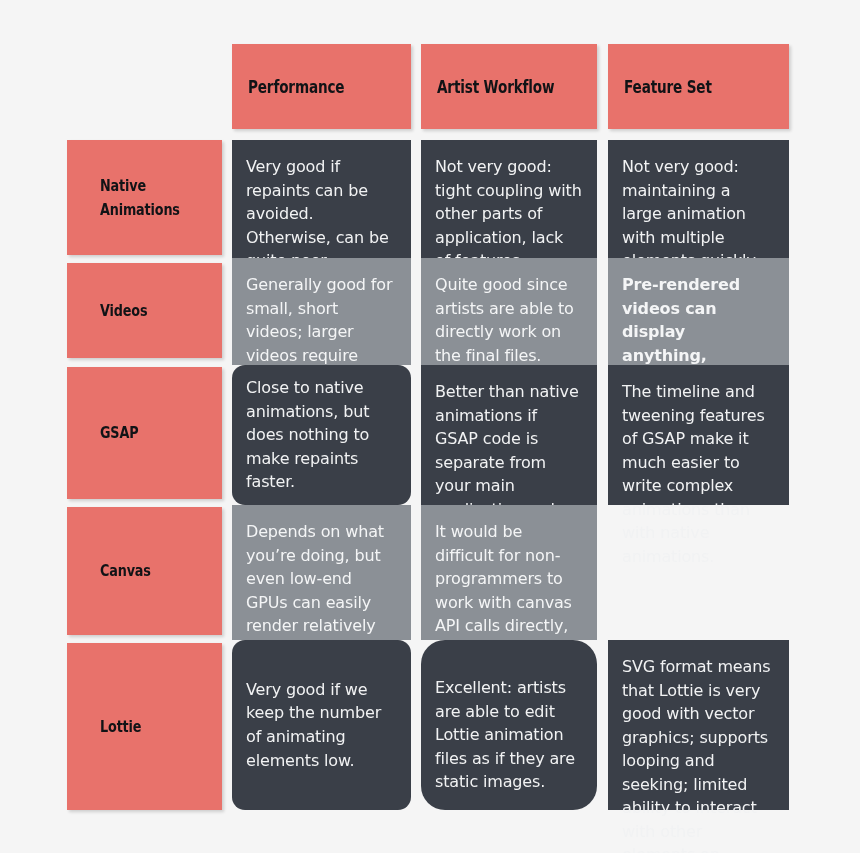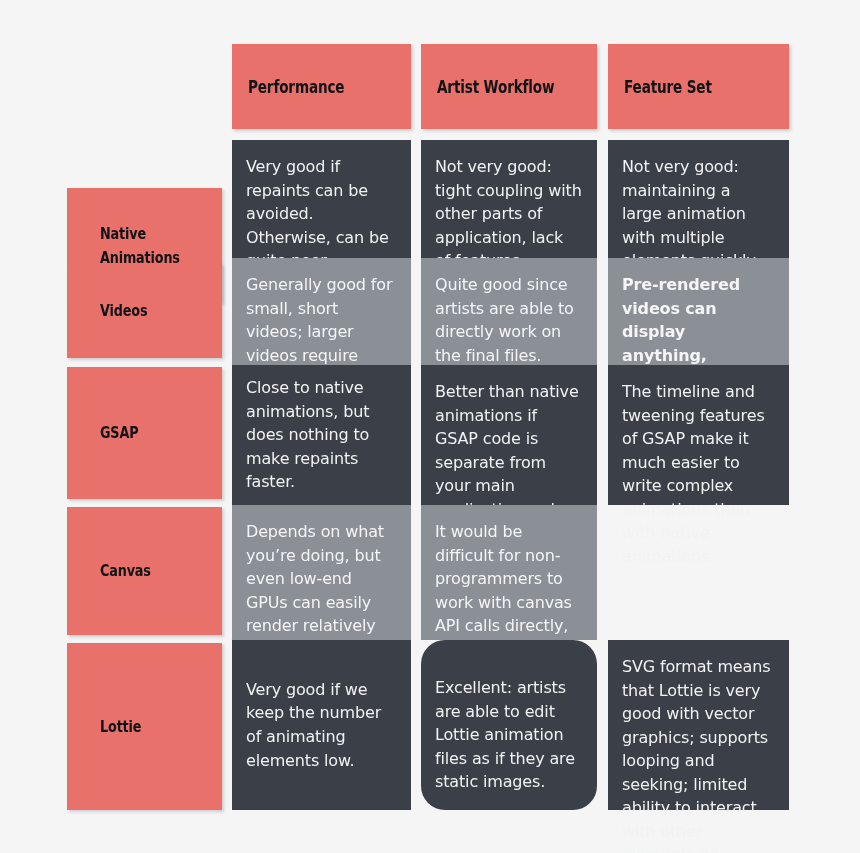--- a/index.html
+++ b/index.html
@@ -63,21 +63,21 @@
 
   
   .cell {
     position: absolute;
     padding: 15px 14px 12px 14px;
     display: flex;
     flex-direction: column;
   }
   .cell.dark  { background: #3a3f48; }
   .cell.light { background: #8b9096; }
-  .cell.vcenter { justify-content: center; padding-top: 12px; }
+  .cell.vcenter { justify-content: center; padding-top: 12px; border-radius: 13px; }
 
   .cell-text {
     color: #f1f2f3;
     font-size: 16px;
     line-height: 1.47;
     letter-spacing: -0.15px;
     white-space: pre-line;
   }
   .cell.light .cell-text { color: #f4f5f6; }
 </style>
@@ -89,21 +89,21 @@
   <div class="card col-head" style="left:232px; top:44px; width:179px; height:85px;">
     <span class="col-head-label">Performance</span>
   </div>
   <div class="card col-head" style="left:421px; top:44px; width:176px; height:85px;">
     <span class="col-head-label">Artist Workflow</span>
   </div>
   <div class="card col-head" style="left:608px; top:44px; width:181px; height:85px;">
     <span class="col-head-label">Feature Set</span>
   </div>
 
-  <div class="card row-head" style="left:67px; top:140px; width:155px; height:115px;margin-top:48px;">
+  <div class="card row-head" style="left:67px; top:140px; width:155px; height:115px;">
     <span class="row-head-label">Native
 Animations</span>
   </div>
   <div class="card row-head" style="left:67px; top:263px; width:155px; height:95px;">
     <span class="row-head-label">Videos</span>
   </div>
   <div class="card row-head" style="left:67px; top:367px; width:155px; height:132px;">
     <span class="row-head-label">GSAP</span>
   </div>
   <div class="card row-head" style="left:67px; top:507px; width:155px; height:128px;">

